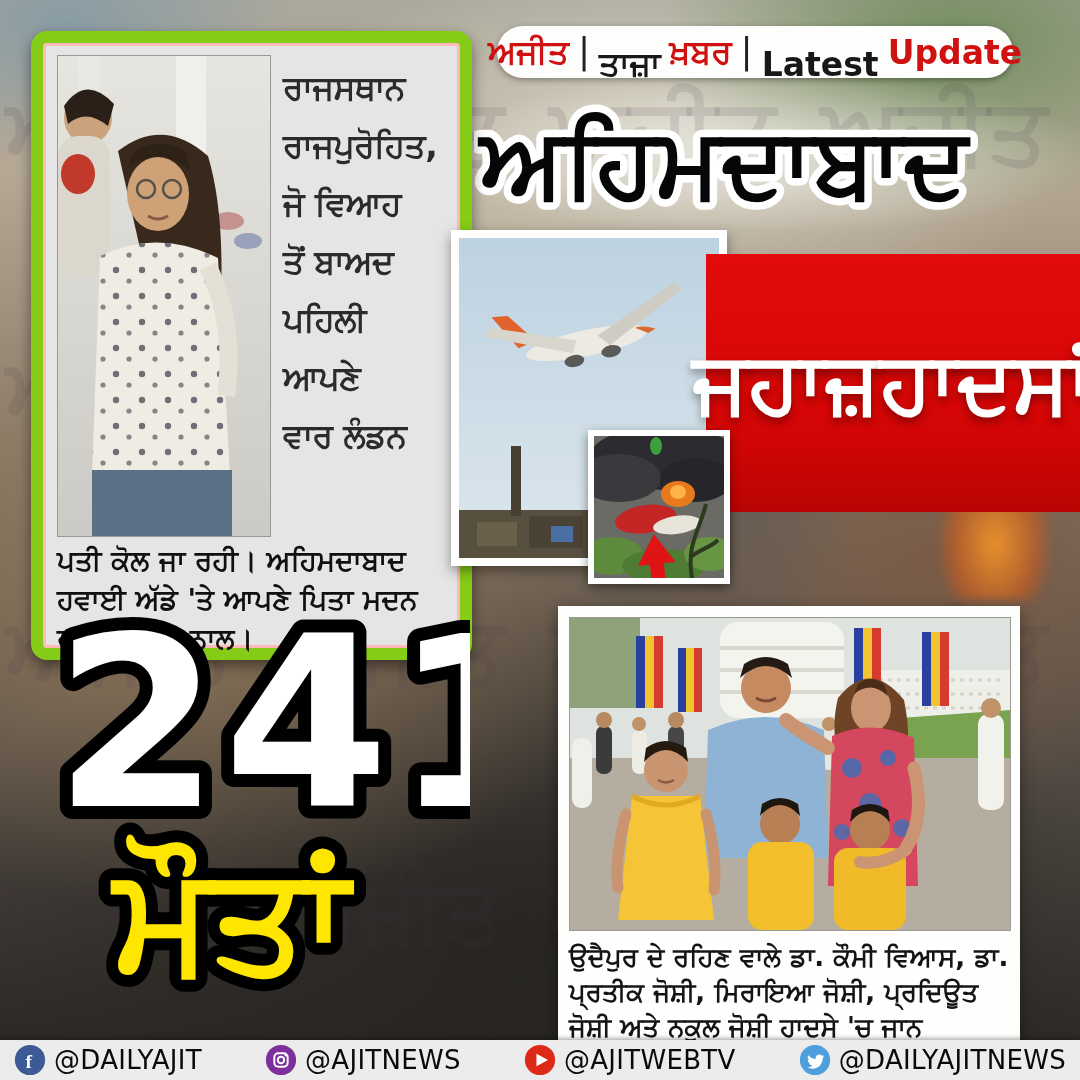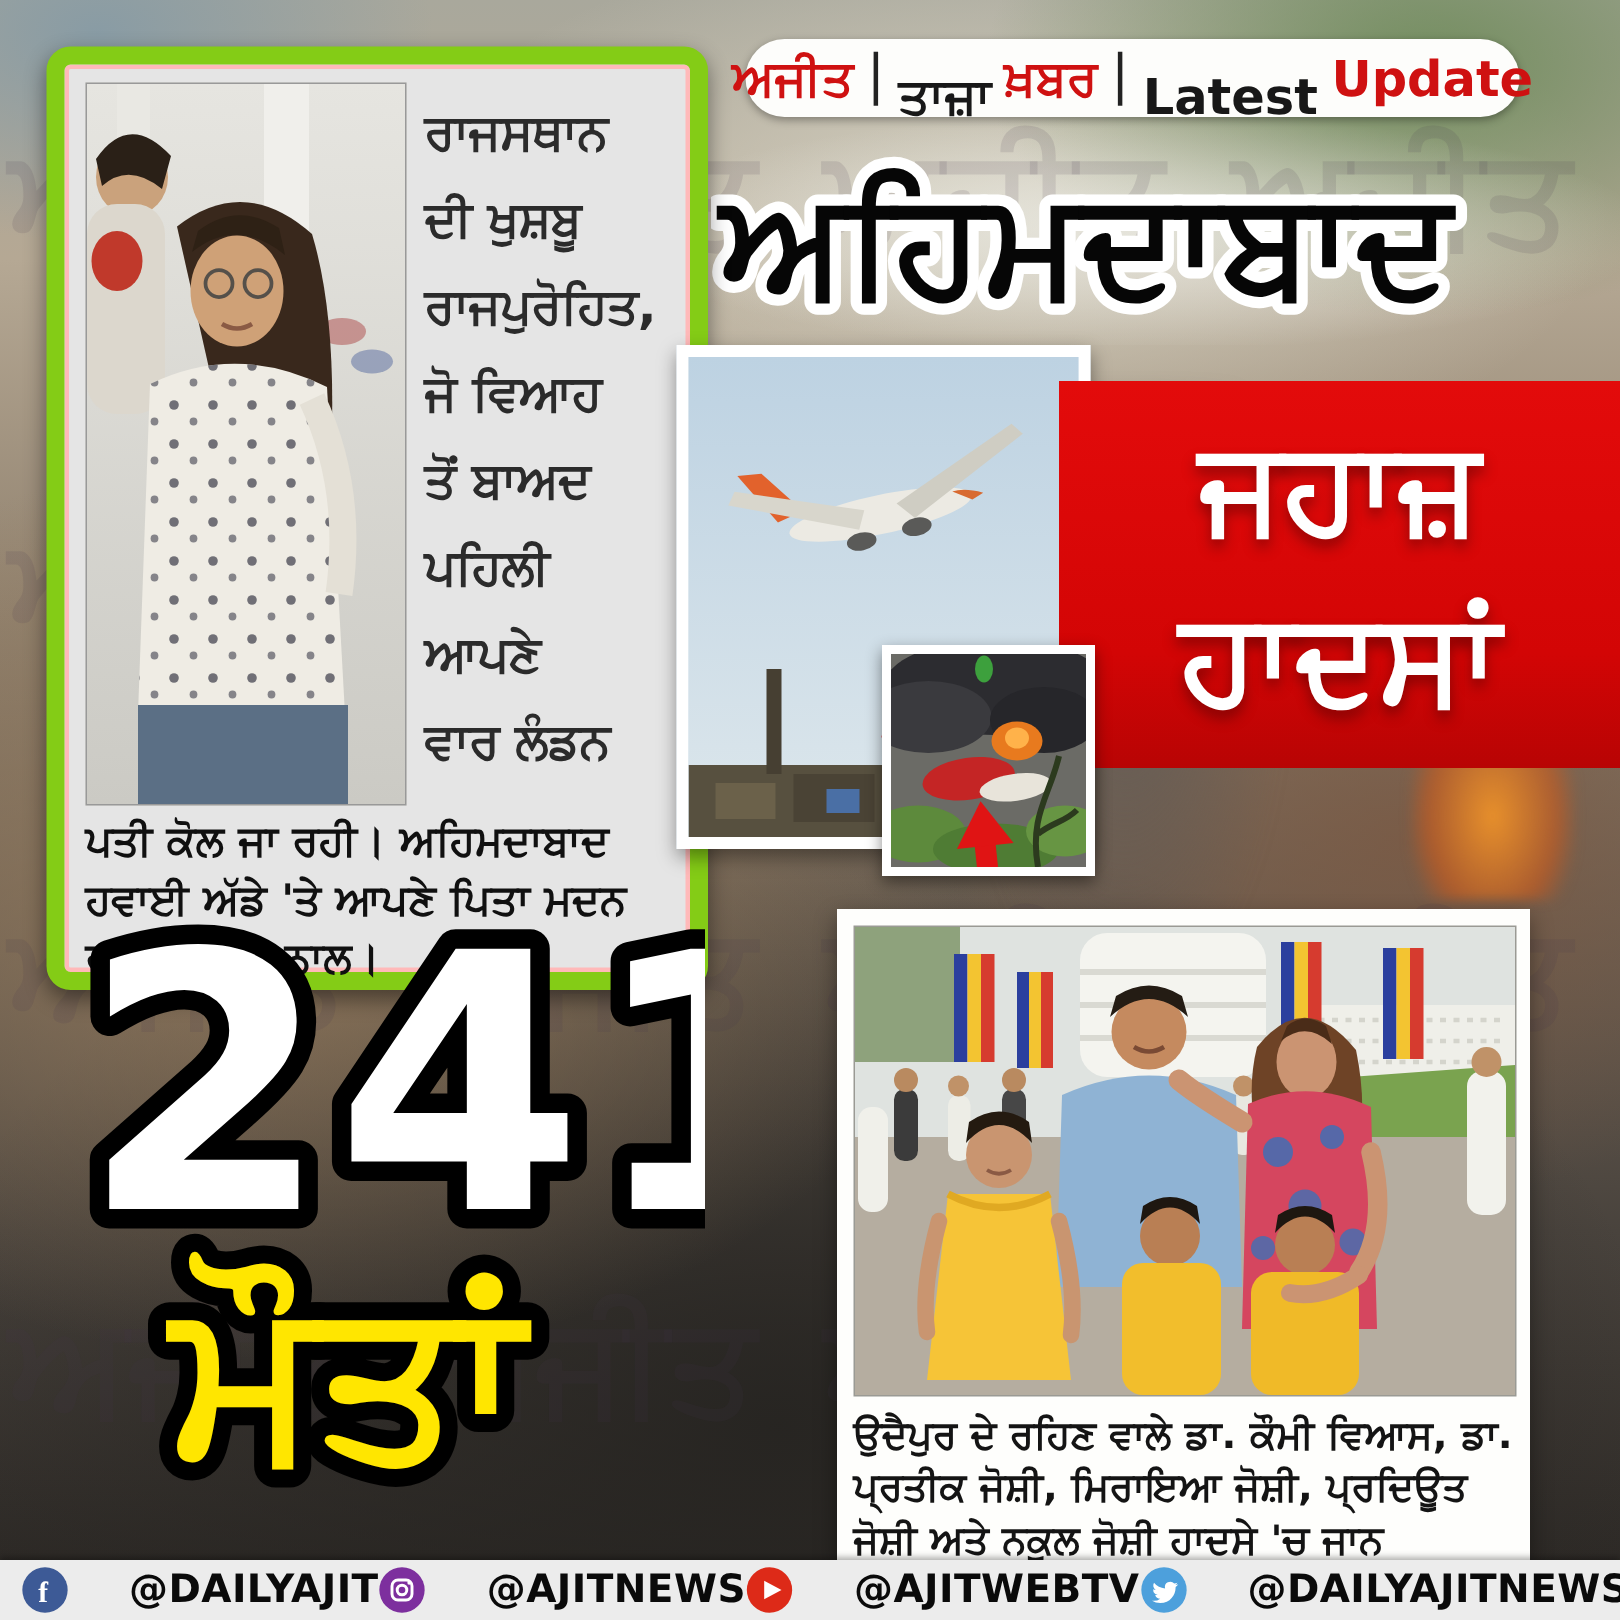--- a/index.html
+++ b/index.html
@@ -43,38 +43,38 @@
   .clip-caption{position:absolute;left:14px;top:498px;width:384px;font-size:28px;font-weight:800;
     color:#101010;line-height:39px;}
   
   .plane-card{position:absolute;left:451px;top:230px;width:260px;height:320px;border:8px solid #fff;
     box-shadow:0 5px 12px rgba(0,0,0,.4);background:#c6d8e5;}
   .crash-card{position:absolute;left:588px;top:430px;width:130px;height:142px;border:6px solid #fff;
     box-shadow:0 4px 10px rgba(0,0,0,.45);background:#55554f;z-index:5;}
   
   .redbox{position:absolute;left:706px;top:254px;width:374px;height:258px;z-index:2;
     background:linear-gradient(180deg,#e30b0b 0%,#d30505 70%,#b80404 100%);
-    display:flex;flex-direction:column;align-items:center;justify-content:center;
+    display:flex;flex-direction:row;align-items:center;justify-content:center;
     color:#fff;font-weight:900;font-size:85px;line-height:114px;
     text-shadow:0 5px 9px rgba(0,0,0,.35);}
   
   .num241{position:absolute;left:40px;top:598px;}
   .mautan{position:absolute;left:98px;top:810px;}
   
   .family-card{position:absolute;left:558px;top:606px;width:462px;height:434px;background:#fefefc;
     padding:11px 11px 0 11px;box-sizing:border-box;box-shadow:0 5px 14px rgba(0,0,0,.4);}
   .family-photo{width:440px;height:312px;overflow:hidden;border:1px solid #9a9a94;}
   .family-caption{margin-top:9px;font-size:26px;font-weight:800;color:#141414;line-height:35px;}
   
   .footer{position:absolute;left:0;top:1040px;width:1080px;height:40px;background:#ececec;
     display:flex;align-items:center;justify-content:space-between;padding:0 14px;box-sizing:border-box;
     box-shadow:0 -2px 4px rgba(0,0,0,.3);}
   .sm-item{display:flex;align-items:center;gap:8px;}
   .sm-item svg{display:block;}
-  .sm-handle{font-size:26px;font-weight:700;color:#0a0a0a;letter-spacing:.3px;white-space:nowrap;margin-left:32px;}
+  .sm-handle{font-size:26px;font-weight:400;color:#0a0a0a;letter-spacing:.3px;white-space:nowrap;}
 </style>
 </head>
 <body>
 
 <div class="canvas">
 
   <div class="bg"></div>
   <div class="smoke"></div>
   <div class="flame"></div>
   <div class="haze"></div>
@@ -139,21 +139,20 @@
         <circle cx="114" cy="133" r="9" fill="none" stroke="#55504a" stroke-width="2.5"></circle>
         <path d="M90,160 Q100,166 110,160" stroke="#8a5a44" stroke-width="3" fill="none"></path>
         <path d="M42,200 Q100,172 160,202 L172,420 L34,420 Z" fill="#efece4"></path>
         <path d="M42,200 Q100,172 160,202 L172,420 L34,420 Z" fill="url(#dots)" opacity=".8"></path>
         <rect x="34" y="414" width="140" height="66" fill="#5b6f85"></rect>
         <path d="M150,210 Q178,270 168,340" stroke="#e4e0d6" stroke-width="18" fill="none"></path>
       </svg>
     </div>
     <div class="clip-side">
       <div>ਰਾਜਸਥਾਨ</div>
-      <div>ਦੀ ਖੁਸ਼ਬੂ</div>
       <div>ਰਾਜਪੁਰੋਹਿਤ,</div>
       <div>ਜੋ ਵਿਆਹ</div>
       <div>ਤੋਂ ਬਾਅਦ</div>
       <div>ਪਹਿਲੀ</div>
       <div>ਆਪਣੇ</div>
       <div>ਵਾਰ ਲੰਡਨ</div>
     </div>
     <div class="clip-caption">ਪਤੀ ਕੋਲ ਜਾ ਰਹੀ। ਅਹਿਮਦਾਬਾਦ ਹਵਾਈ ਅੱਡੇ 'ਤੇ ਆਪਣੇ ਪਿਤਾ ਮਦਨ ਰਾਜਪੁਰੋਹਿਤ ਨਾਲ।</div>
   </div>
 

